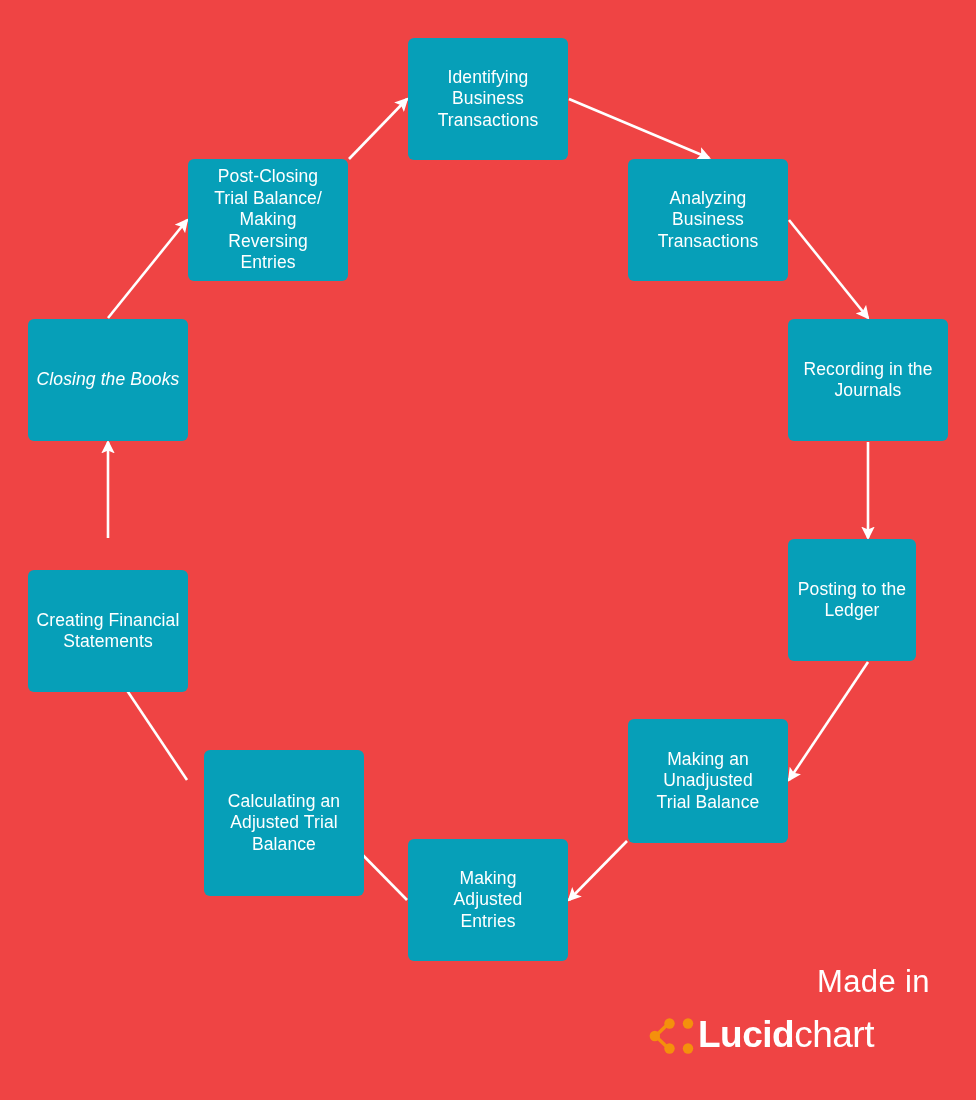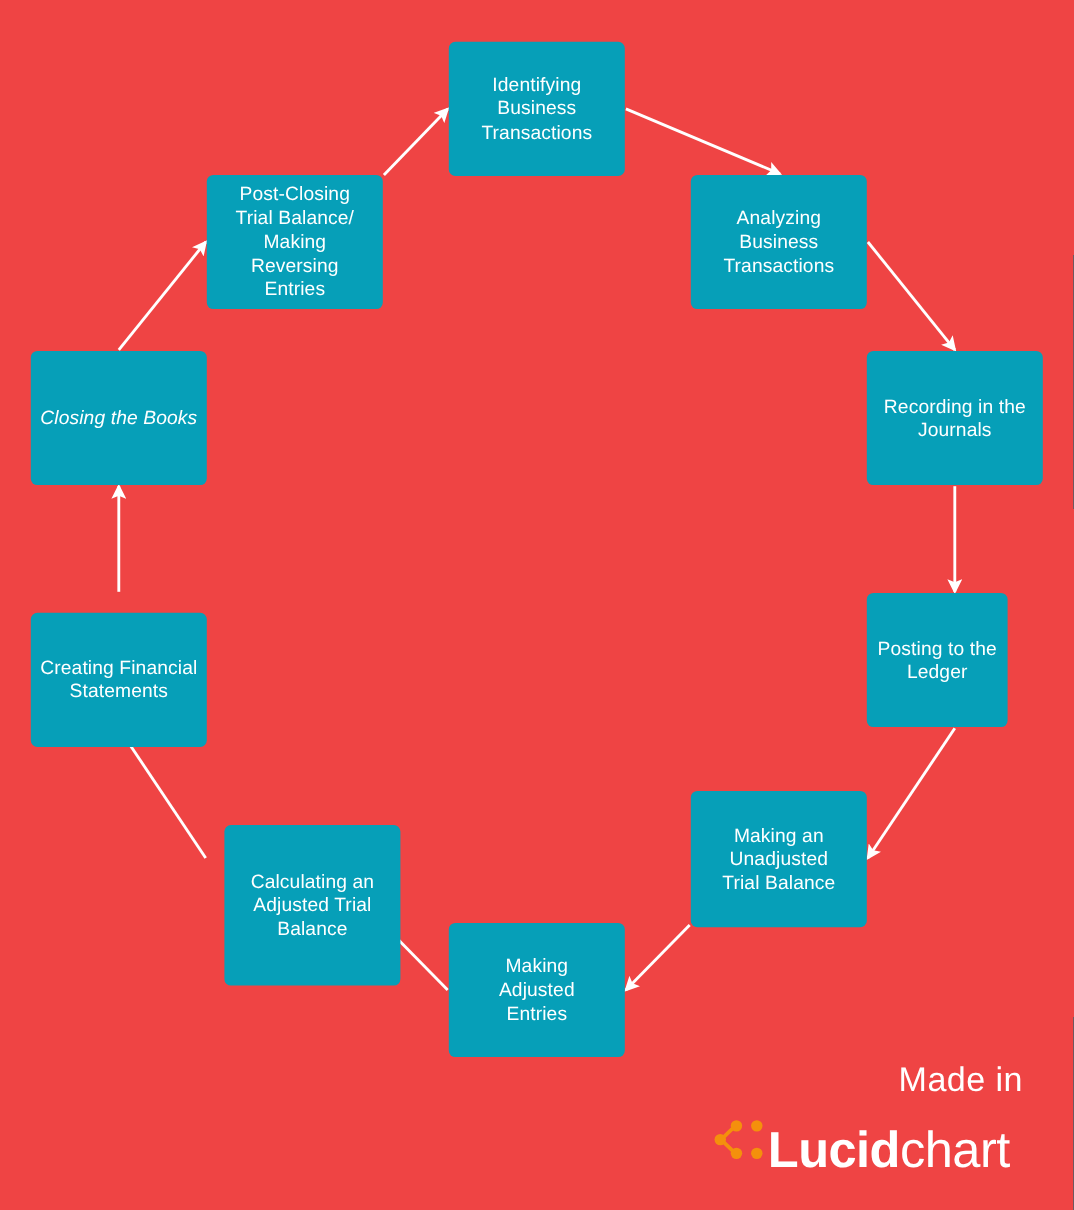--- a/index.html
+++ b/index.html
@@ -59,24 +59,24 @@
     font-family: "Liberation Sans", sans-serif;
     font-size: 31px;
     line-height: 34px;
     font-weight: 400;
     letter-spacing: 0.4px;
     margin-left: 13px;
   }
   #lucid-wordmark {
     position: absolute;
     left: 58px;
-    top: 54px;
+    top: 44px;
     color: #ffffff;
     font-family: "Liberation Sans", sans-serif;
-    font-size: 46px;
+    font-size: 37px;
     line-height: 52px;
     letter-spacing: -0.5px;
     white-space: nowrap;
   }
   #lucid-wordmark .bold { font-weight: bold; }
   #lucid-wordmark .light { font-weight: 400; }
   #lucid-mark {
     position: absolute;
     left: 8px;
     top: 52px;
@@ -142,21 +142,21 @@
 Adjusted
 Entries</span>
   </div>
 
   <div class="node" style="left:188px;top:750px;width:160px;height:146px;margin-left:16px;">
     <span class="node-label">Calculating an
 Adjusted Trial
 Balance</span>
   </div>
 
-  <div class="node" style="left:28px;top:557px;width:160px;height:122px;">
+  <div class="node" style="left:28px;top:570px;width:160px;height:122px;">
     <span class="node-label">Creating Financial
 Statements</span>
   </div>
 
   <div class="node" style="left:28px;top:319px;width:160px;height:122px;font-style:italic;">
     <span class="node-label">Closing the Books</span>
   </div>
 
   <div class="node" style="left:188px;top:159px;width:160px;height:122px;">
     <span class="node-label">Post-Closing

